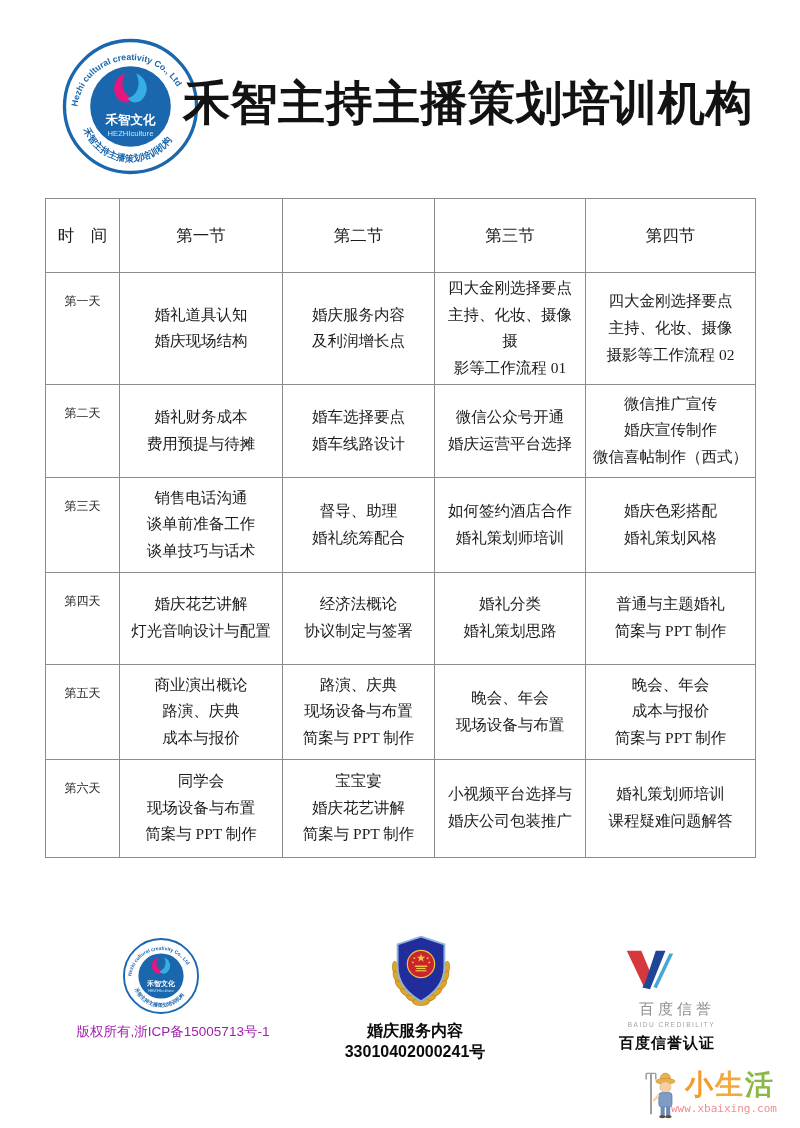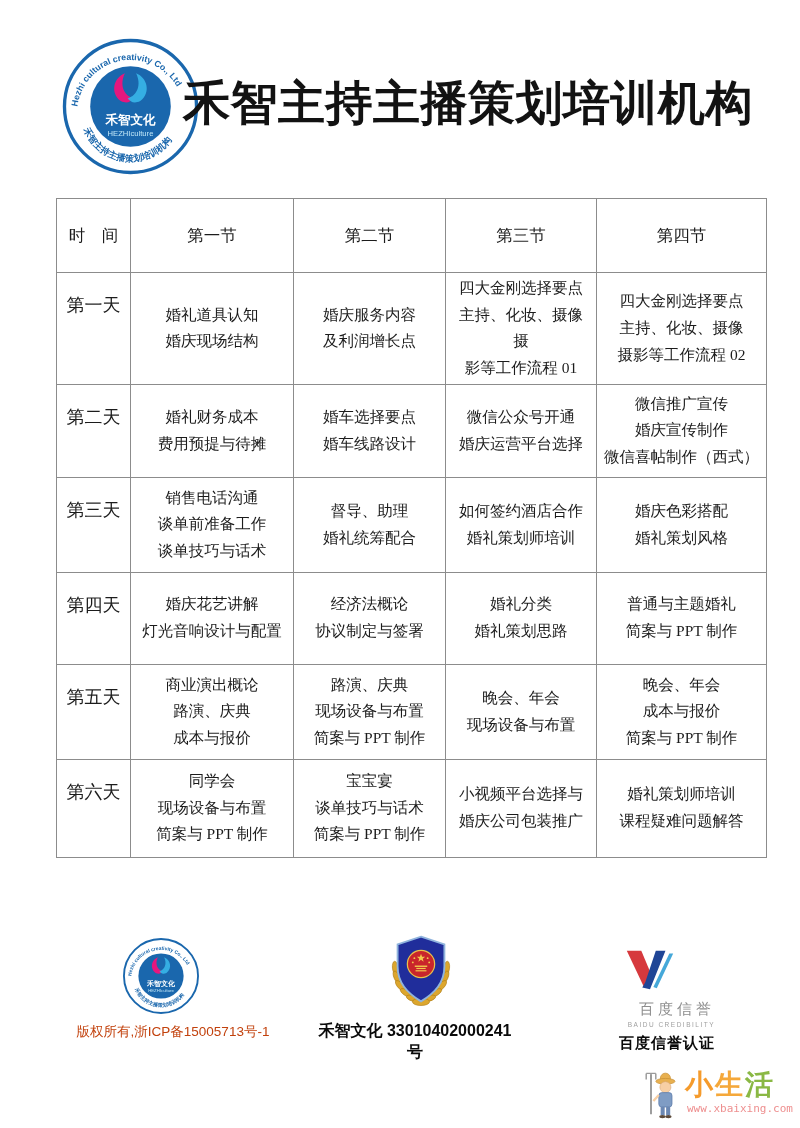--- a/index.html
+++ b/index.html
@@ -12,42 +12,42 @@
   
   .logo-main { position:absolute; left:61px; top:37px; width:139px; height:139px; }
   .page-title {
     position:absolute; left:183px; top:78px; width:560px;
     font-size:47px; font-weight:bold; color:#121212; letter-spacing:0.5px;
     white-space:nowrap; line-height:1.1;
   }
 
   
   table.schedule {
-    position:absolute; left:56px; top:198px; width:710px;
+    position:absolute; left:45px; top:198px; width:710px;
     border-collapse:collapse; table-layout:fixed;border-radius:30px;
   }
   table.schedule th, table.schedule td {
     border:1px solid #8c8c8c; text-align:center; color:#1c1c1c; font-weight:normal;
   }
   table.schedule thead tr { height:74px; }
   table.schedule tbody tr:nth-child(1) { height:97px; }
   table.schedule tbody tr:nth-child(2) { height:93px; }
   table.schedule tbody tr:nth-child(3) { height:95px; }
   table.schedule tbody tr:nth-child(4) { height:92px; }
   table.schedule tbody tr:nth-child(5) { height:95px; }
   table.schedule tbody tr:nth-child(6) { height:98px; }
   th.session-header, th.time-header { font-size:16.5px; }
-  th.day-cell { vertical-align:top; padding-top:20px; font-size:18px; }
+  th.day-cell { vertical-align:top; padding-top:20px; font-size:12px; }
   td.lesson-cell { font-size:15.5px; line-height:1.72; white-space:pre-line; padding:2px 6px; vertical-align:middle; }
 
   
   .logo-footer { position:absolute; left:122px; top:937px; width:78px; height:78px; }
   .copyright-line {
     position:absolute; left:63px; top:1023px; width:220px; text-align:center;
-    font-family:"Liberation Sans", sans-serif; font-size:13.5px; color:#c2410c;
+    font-family:"Liberation Sans", sans-serif; font-size:13.5px; color:#a21caf;
   }
   .police-badge { position:absolute; left:382px; top:930px; width:78px; height:82px; }
   .police-line {
     position:absolute; left:315px; top:1021px; width:200px; text-align:center;
     font-family:"Liberation Sans", sans-serif; font-size:16px; font-weight:bold; color:#0a0a0a;
   }
   .baidu-block { position:absolute; left:585px; top:944px; width:130px; text-align:right; }
   .baidu-logo { width:58px; height:52px; margin:0 auto; display:block; }
   .baidu-title {
     font-family:"Liberation Sans", sans-serif; font-size:15px; color:#8e8e8e;
@@ -59,21 +59,21 @@
   }
   .baidu-caption {
     font-family:"Liberation Sans", sans-serif; font-size:15px; font-weight:bold;
     color:#0a0a0a; letter-spacing:1px; margin-top:6px;
   }
 
   
   .watermark { position:absolute; left:643px; top:1066px; width:156px; height:58px; }
   .wm-farmer { position:absolute; left:2px; top:4px; width:36px; height:50px; }
   .wm-chars { position:absolute; left:42px; top:0px; font-family:"Liberation Sans", sans-serif; font-weight:bold; font-size:28px; letter-spacing:2px; }
-  .wm-url { position:absolute; left:44px; top:36px; font-family:"DejaVu Sans Mono", monospace; font-size:11px; color:#ee8f8f; }
+  .wm-url { position:absolute; left:28px; top:36px; font-family:"DejaVu Sans Mono", monospace; font-size:11px; color:#ee8f8f; }
 </style>
 </head>
 <body>
 
 <div class="page">
 
   <svg class="logo-main" viewBox="0 0 100 100">
     <circle cx="50" cy="50" r="47.5" fill="#ffffff" stroke="#1a67ad" stroke-width="2.4"></circle>
     <circle cx="50" cy="50" r="29" fill="#1a67ad"></circle>
     <defs>
@@ -173,21 +173,21 @@
         <td class="lesson-cell">晚会、年会
 成本与报价
 简案与 PPT 制作</td>
       </tr>
       <tr>
         <th class="day-cell">第六天</th>
         <td class="lesson-cell">同学会
 现场设备与布置
 简案与 PPT 制作</td>
         <td class="lesson-cell">宝宝宴
-谈单技巧与话术
+婚庆花艺讲解
 简案与 PPT 制作</td>
         <td class="lesson-cell">小视频平台选择与
 婚庆公司包装推广</td>
         <td class="lesson-cell">婚礼策划师培训
 课程疑难问题解答</td>
       </tr>
     </tbody>
   </table>
 
   <svg class="logo-footer" viewBox="0 0 100 100">
@@ -232,21 +232,21 @@
       <circle cx="41.5" cy="33.5" r="1.2"></circle>
       <circle cx="58.5" cy="33.5" r="1.2"></circle>
       <circle cx="39.5" cy="39" r="1.2"></circle>
       <circle cx="60.5" cy="39" r="1.2"></circle>
       <rect x="42" y="43" width="16" height="1.8"></rect>
       <rect x="44" y="46" width="12" height="1.5"></rect>
       <rect x="43" y="49" width="14" height="1.5"></rect>
     </g>
   </svg>
 
-  <div class="police-line">禾智文化 33010402000241号</div>
+  <div class="police-line">婚庆服务内容 33010402000241号</div>
 
   <div class="baidu-block">
     <svg class="baidu-logo" viewBox="0 0 60 52">
       <polygon points="6,6 21,6 31,30 24,44" fill="#d6393d"></polygon>
       <polygon points="36,6 46,6 30,46 22,44 25,39" fill="#1f4596"></polygon>
       <polygon points="50,9 54,9 37,45 33.5,43.5" fill="#45a8d9"></polygon>
     </svg>
     <div class="baidu-title">百度信誉</div>
     <div class="baidu-sub">BAIDU CREDIBILITY</div>
     <div class="baidu-caption">百度信誉认证</div>

